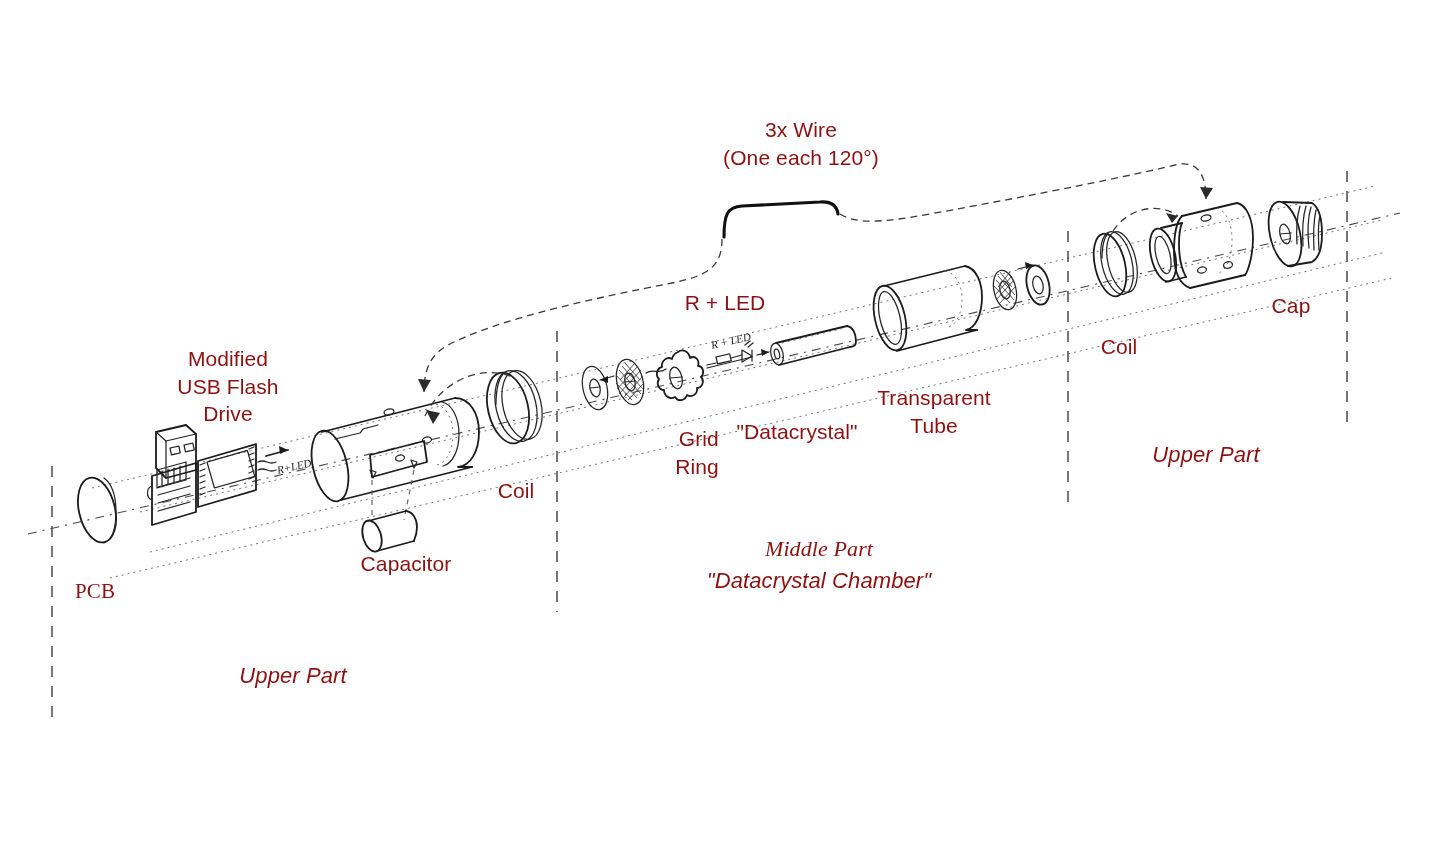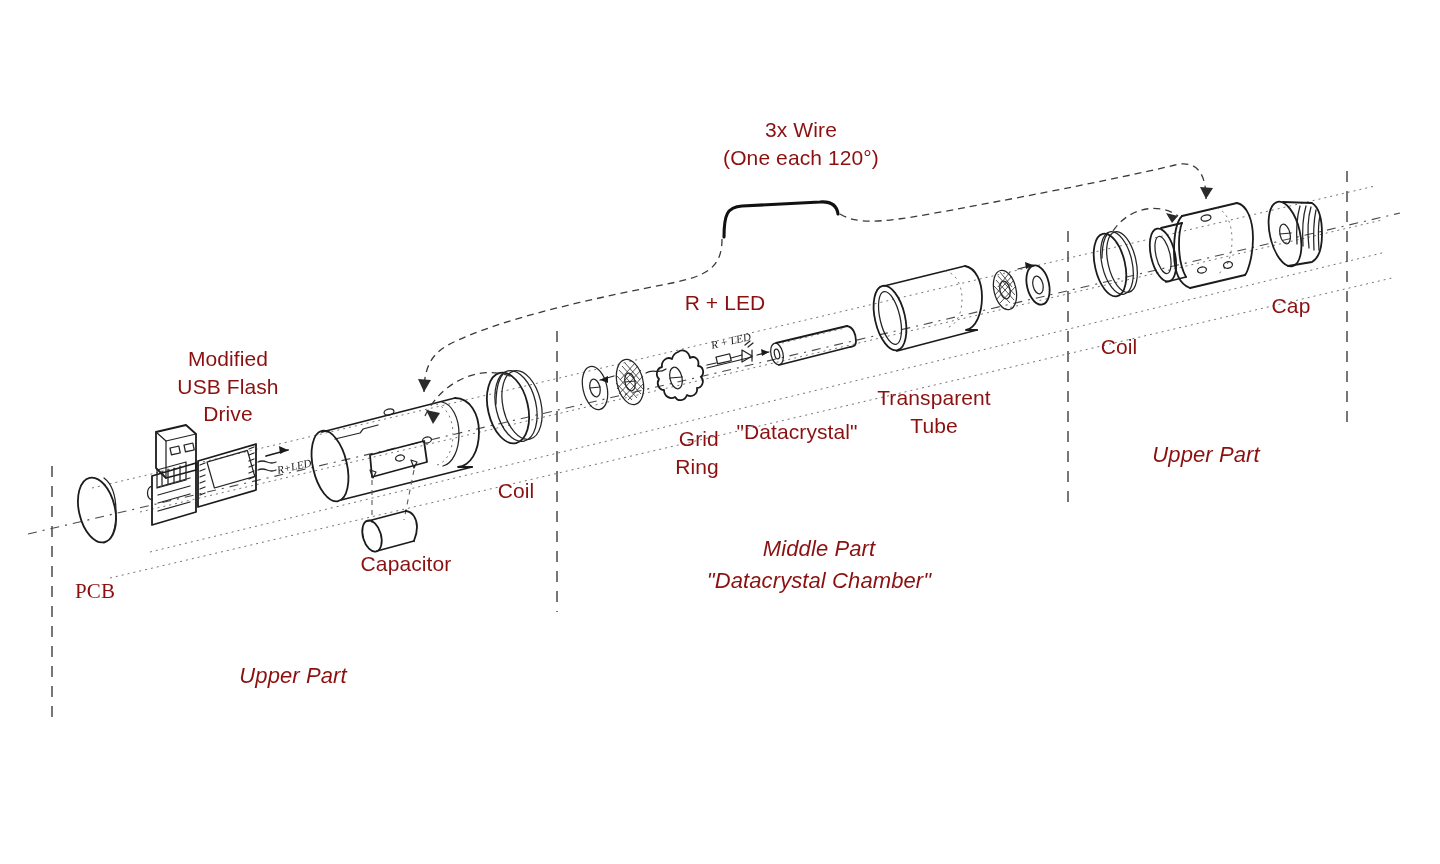--- a/index.html
+++ b/index.html
@@ -324,18 +324,18 @@
   <div class="lbl center" style="left:934px; top:384px;">Transparent<br>Tube</div>
 
   <div class="lbl center" style="left:801px; top:116px;">3x Wire<br>(One each 120°)</div>
 
   <div class="lbl center" style="left:1119px; top:333px;">Coil</div>
 
   <div class="lbl center" style="left:1291px; top:292px;text-align:right;">Cap</div>
 
   <div class="lbl center italic big" style="left:293px; top:661px;">Upper Part</div>
 
-  <div class="lbl center italic big" style="left:819px; top:534px;">Middle Part</div>
+  <div class="lbl center italic big" style="left:819px; top:534px;font-family:Liberation Serif, serif;">Middle Part</div>
   <div class="lbl center italic big" style="left:819px; top:566px;">"Datacrystal Chamber"</div>
 
   <div class="lbl center italic big" style="left:1206px; top:440px;">Upper Part</div>
 
 </div>
 
 </body></html>

